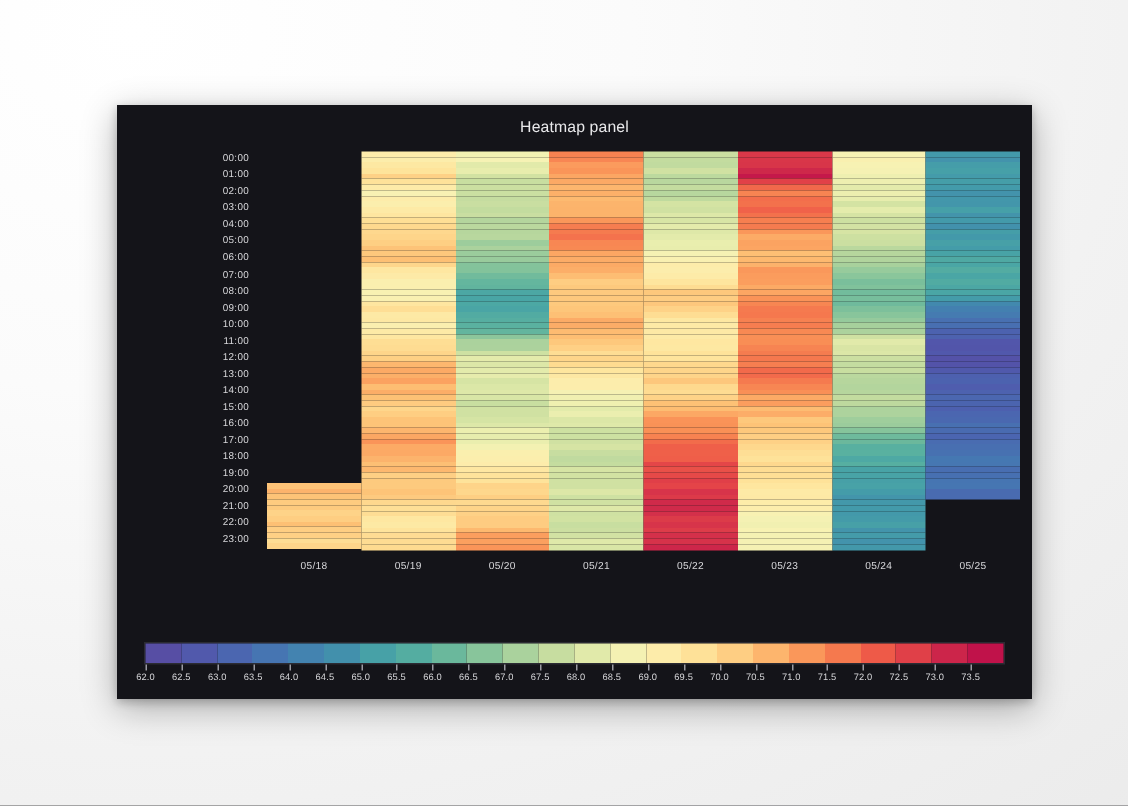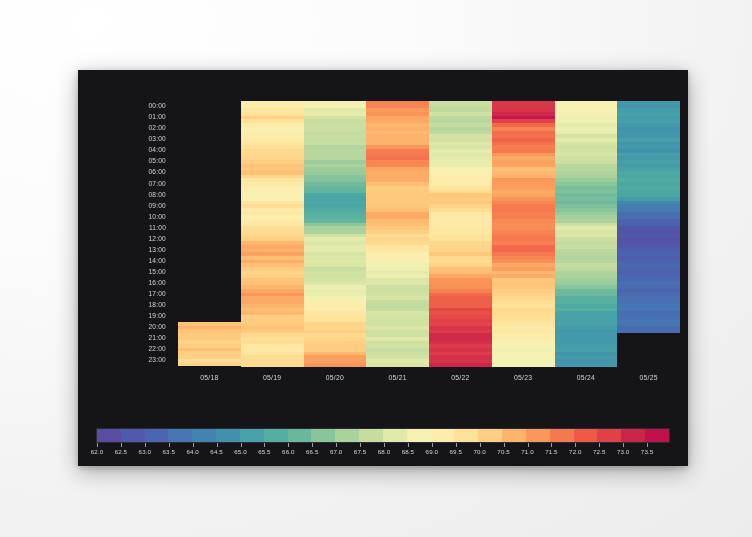--- a/index.html
+++ b/index.html
@@ -147,20 +147,21 @@
     white-space: nowrap;
   }
 </style>
 </head>
 <body>
 
 <div id="page-backdrop"></div>
 
 <div id="panel">
 
+  <div id="panel-title">Heatmap panel</div>
 
   <div id="yaxis">
       <div class="ytick" style="top: 2.22083px;">00:00</div>
       <div class="ytick" style="top: 13.2625px;">01:00</div>
       <div class="ytick" style="top: 24.3042px;">02:00</div>
       <div class="ytick" style="top: 35.3458px;">03:00</div>
       <div class="ytick" style="top: 46.3875px;">04:00</div>
       <div class="ytick" style="top: 57.4292px;">05:00</div>
       <div class="ytick" style="top: 68.4708px;">06:00</div>
       <div class="ytick" style="top: 79.5125px;">07:00</div>

